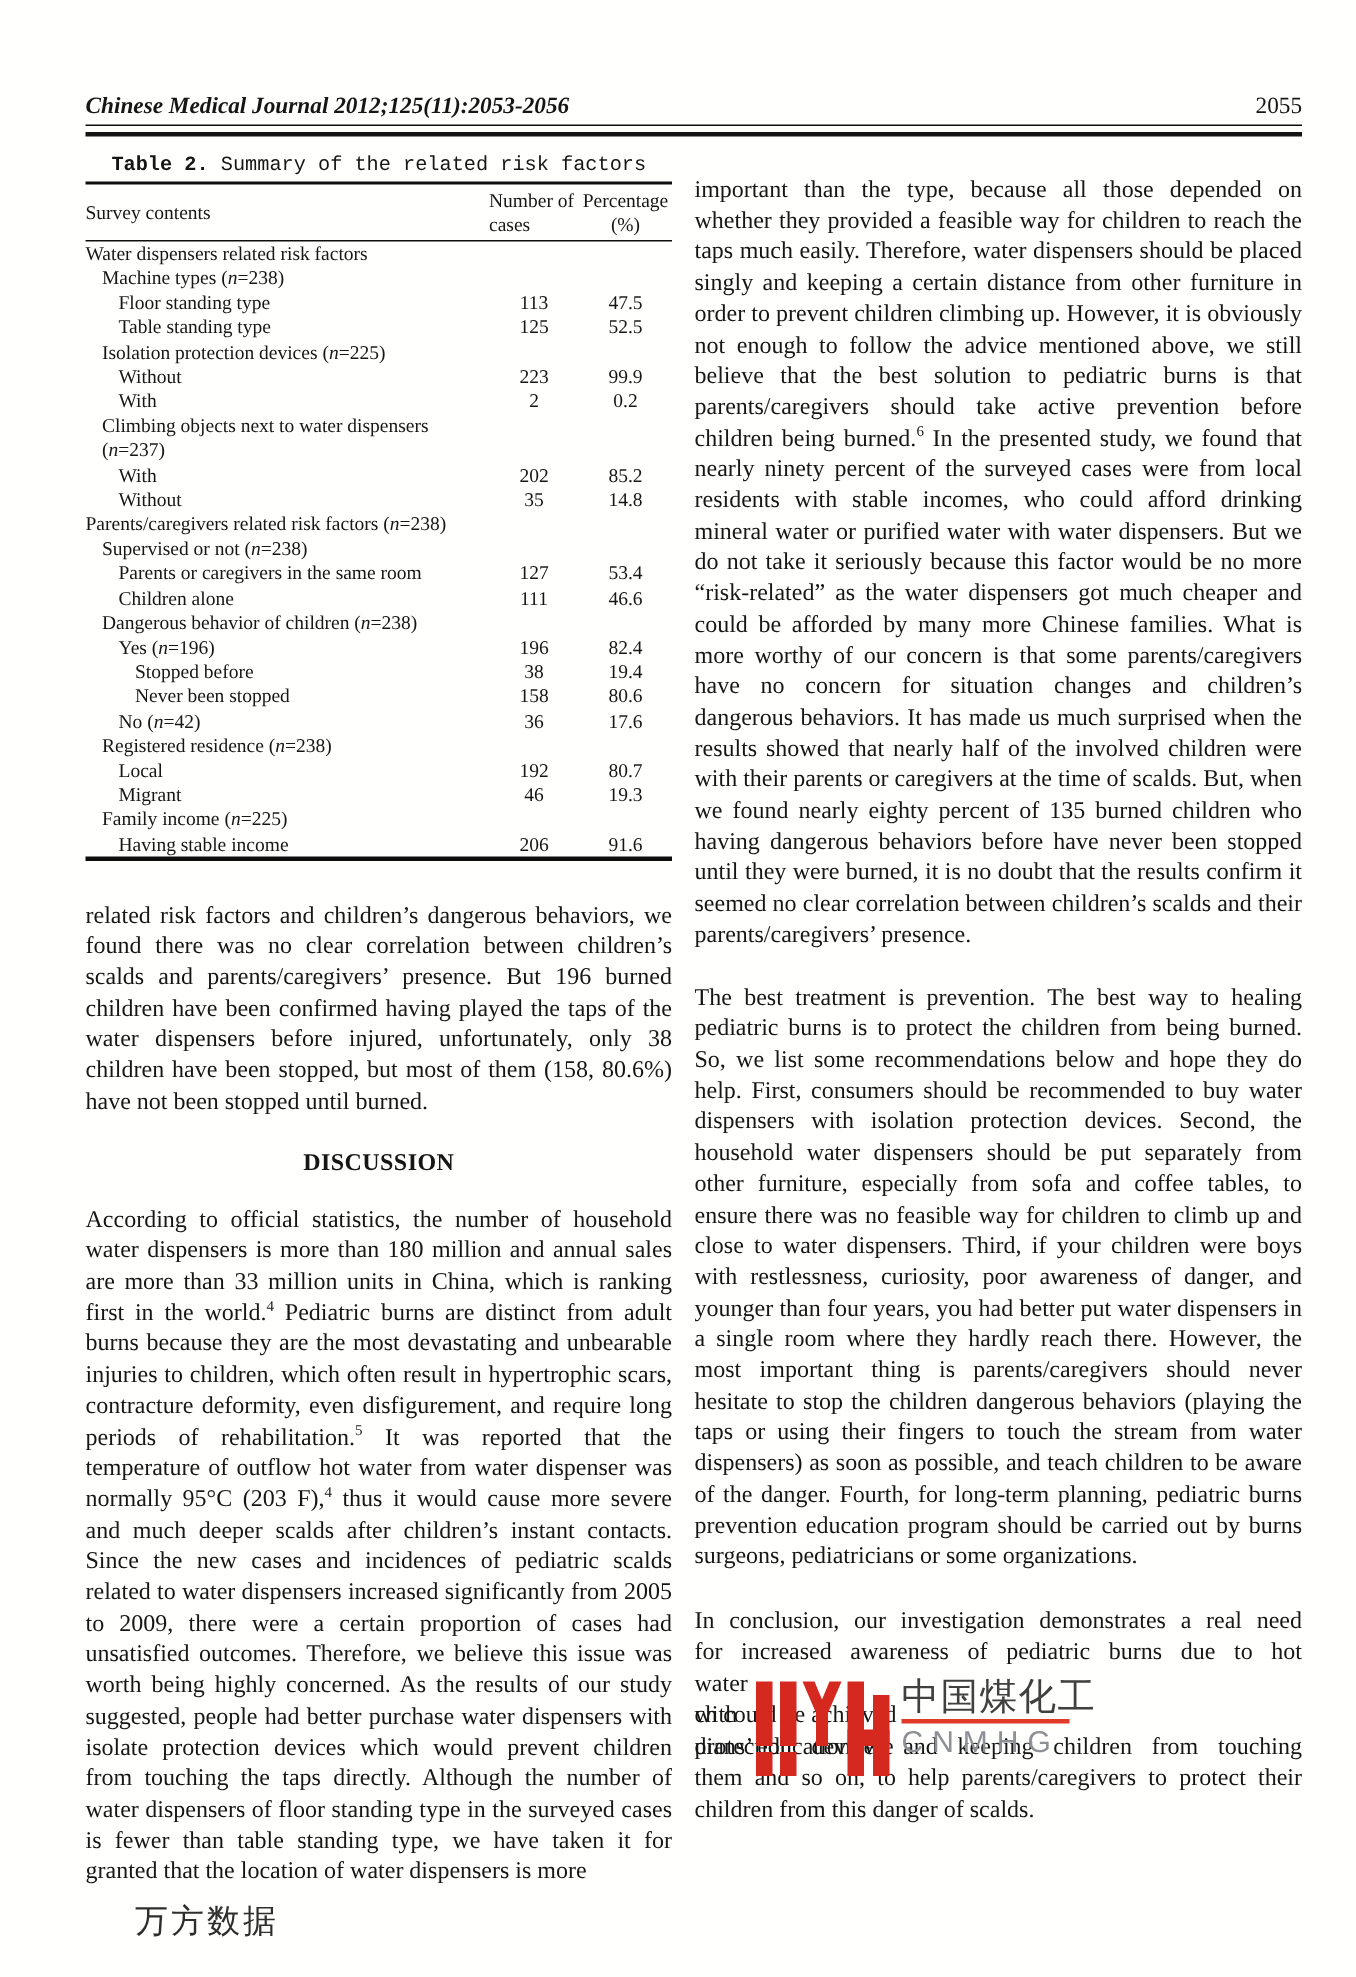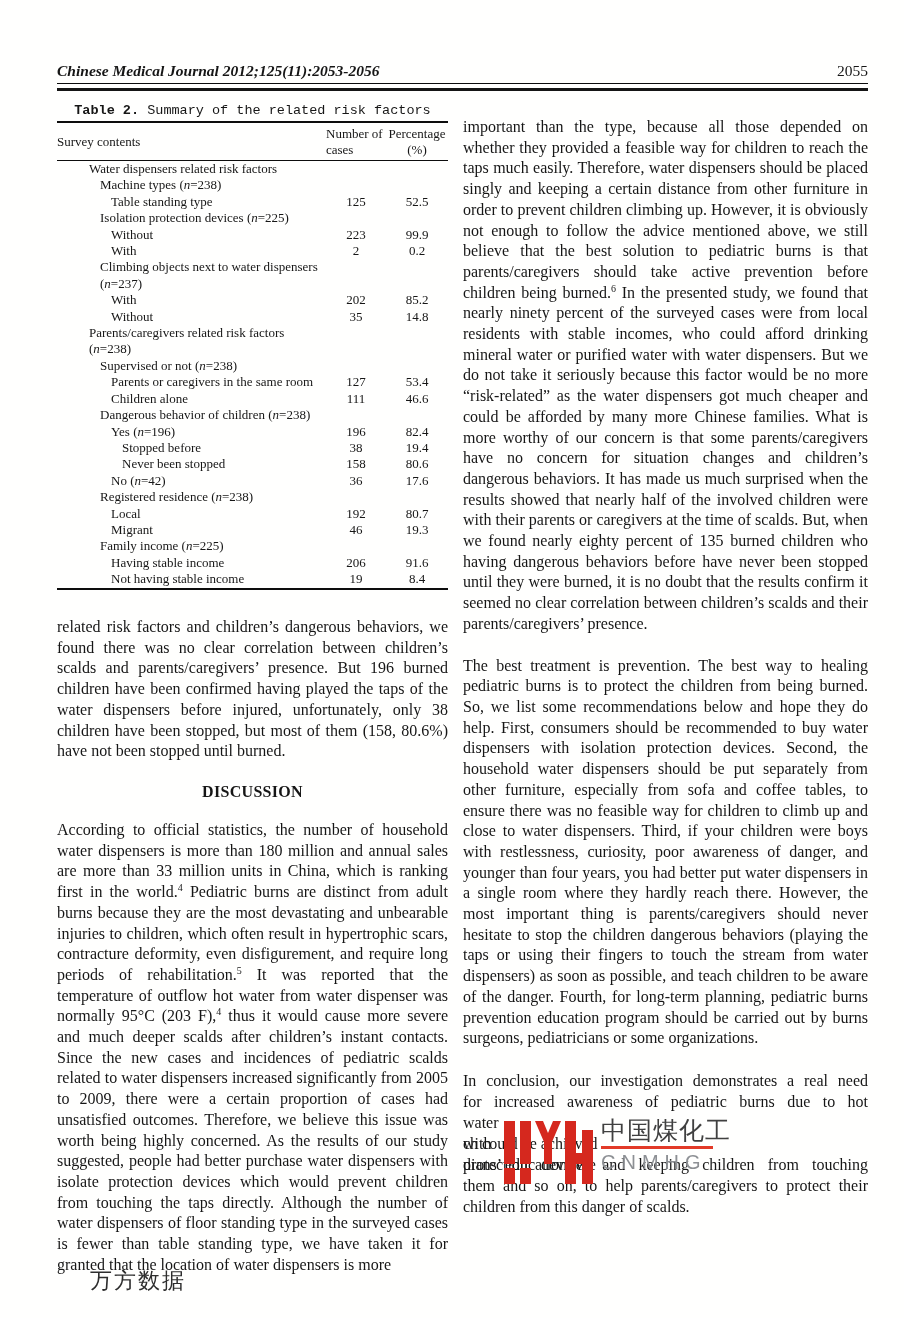--- a/index.html
+++ b/index.html
@@ -22,21 +22,21 @@
   .table-title{text-align:center;font-size:13.5px;margin-top:2px;font-family:Liberation Mono, monospace;}
   .table-title b{font-weight:bold;}
   .t-rule{background:#0d0d0d;}
   .t-rule.top{height:2px;margin-top:3px;}
   .t-rule.mid{height:1px;}
   .t-rule.bot{height:2.5px;}
   .thead{display:flex;align-items:center;font-size:13px;line-height:15.5px;padding:3px 0;}
   .th-survey{flex:1;}
   .th-c{width:60px;text-align:left;}
   .th-p{width:62px;text-align:center;}
-  .trow{display:flex;font-size:13px;line-height:16.4px;margin-left:32px;}
+  .trow{display:flex;font-size:13px;line-height:16.4px;}
   .tlabel{flex:1;}
   .tlabel em{font-style:italic;}
   .ind0{padding-left:0;}
   .ind1{padding-left:11px;}
   .ind2{padding-left:22px;}
   .ind3{padding-left:33px;}
   .tnum{width:60px;text-align:center;}
   .tpct{width:62px;text-align:center;}
 
   
@@ -103,20 +103,25 @@
                 <span class="tlabel ind0">Water dispensers related risk factors</span>
                 <span class="tnum"></span>
                 <span class="tpct"></span>
               </div>
               <div class="trow">
                 <span class="tlabel ind1">Machine types (<em>n</em>=238)</span>
                 <span class="tnum"></span>
                 <span class="tpct"></span>
               </div>
               <div class="trow">
+                <span class="tlabel ind2">Floor standing type</span>
+                <span class="tnum">113</span>
+                <span class="tpct">47.5</span>
+              </div>
+              <div class="trow">
                 <span class="tlabel ind2">Table standing type</span>
                 <span class="tnum">125</span>
                 <span class="tpct">52.5</span>
               </div>
               <div class="trow">
                 <span class="tlabel ind1">Isolation protection devices (<em>n</em>=225)</span>
                 <span class="tnum"></span>
                 <span class="tpct"></span>
               </div>
               <div class="trow">
@@ -206,25 +211,20 @@
               </div>
               <div class="trow">
                 <span class="tlabel ind1">Family income (<em>n</em>=225)</span>
                 <span class="tnum"></span>
                 <span class="tpct"></span>
               </div>
               <div class="trow">
                 <span class="tlabel ind2">Having stable income</span>
                 <span class="tnum">206</span>
                 <span class="tpct">91.6</span>
-              </div>
-              <div class="trow">
-                <span class="tlabel ind2">Not having stable income</span>
-                <span class="tnum">19</span>
-                <span class="tpct">8.4</span>
               </div>
             </div>
           <div class="t-rule bot"></div>
         </div>
 
         <p class="para p-after-table">related risk factors and children’s dangerous behaviors, we found there was no clear correlation between children’s scalds and parents/caregivers’ presence. But 196 burned children have been confirmed having played the taps of the water dispensers before injured, unfortunately, only 38 children have been stopped, but most of them (158, 80.6%) have not been stopped until burned.</p>
 
         <h2 class="discussion">DISCUSSION</h2>
 
         <p class="para">According to official statistics, the number of household water dispensers is more than 180 million and annual sales are more than 33 million units in China, which is ranking first in the world.<sup>4</sup> Pediatric burns are distinct from adult burns because they are the most devastating and unbearable injuries to children, which often result in hypertrophic scars, contracture deformity, even disfigurement, and require long periods of rehabilitation.<sup>5</sup> It was reported that the temperature of outflow hot water from water dispenser was normally 95°C (203 F),<sup>4</sup> thus it would cause more severe and much deeper scalds after children’s instant contacts. Since the new cases and incidences of pediatric scalds related to water dispensers increased significantly from 2005 to 2009, there were a certain proportion of cases had unsatisfied outcomes. Therefore, we believe this issue was worth being highly concerned. As the results of our study suggested, people had better purchase water dispensers with isolate protection devices which would prevent children from touching the taps directly. Although the number of water dispensers of floor standing type in the surveyed cases is fewer than table standing type, we have taken it for granted that the location of water dispensers is more</p>

